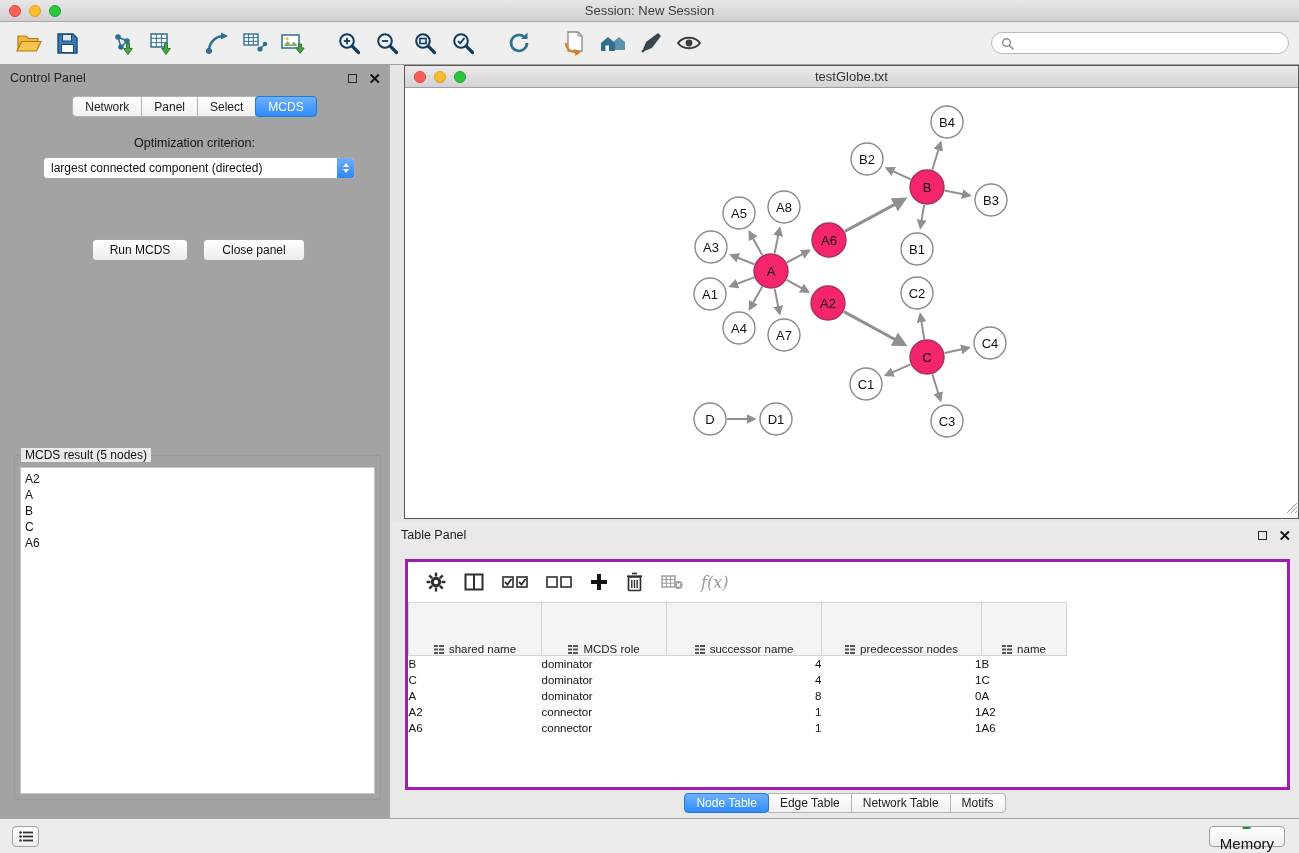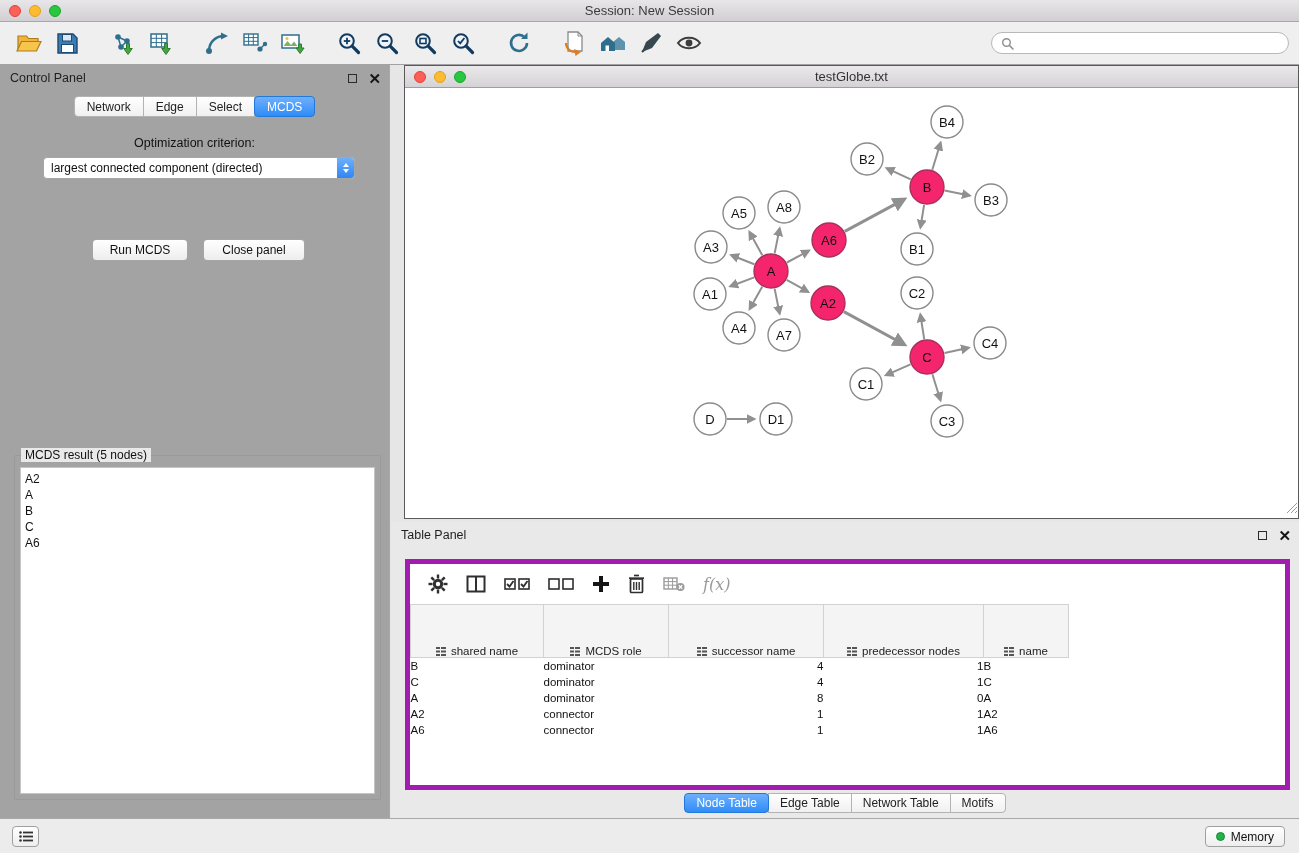--- a/index.html
+++ b/index.html
@@ -84,21 +84,21 @@
   .inner-titlebar .lights { top:5px; }
   .inner-title { flex:1; text-align:center; font-size:13px; color:#333; }
   .canvas { position:absolute; top:23px; left:0; right:0; bottom:0; background:#fff; overflow:hidden; }
   .canvas svg.graph { display:block; }
   .canvas svg.graph text { font:13px "Liberation Sans",sans-serif; fill:#111; }
   .resize-corner { position:absolute; right:1px; bottom:1px; }
 
   
   .table-panel { position:absolute; left:0; top:457px; right:0; bottom:0; background:#e9e9e9; }
   .table-content { position:absolute; left:14px; right:9px; top:37px; height:231px;
-    background:#fff; border:5px solid #a21caf; overflow:hidden; }
+    background:#fff; border:3px solid #a21caf; overflow:hidden; }
   .table-toolbar { height:40px; display:flex; align-items:center; gap:18px; padding-left:18px; }
   .ticon { background:none; border:none; display:flex; align-items:center; cursor:pointer; padding:0; }
   .fx { font-family:"DejaVu Serif",serif; font-style:italic; font-size:16px; color:#9a9a9a; }
 
   table.data { border-collapse:collapse; table-layout:fixed; }
   table.data th { background:#f4f4f4; border:1px solid #d2d2d2; height:19px; font-weight:normal;
     font-size:11.5px; color:#222; text-align:center; cursor:pointer; }
   table.data th .th-inner { display:flex; align-items:center; justify-content:center; gap:5px;margin-top:40px; }
   table.data td { height:16px; font-size:11.5px; color:#111; padding:0; white-space:nowrap; }
   td.c0 { text-align:left; padding-left:8px; }
@@ -116,22 +116,22 @@
   .btab.active { background:linear-gradient(#6fb0fc,#2f8cf8); border-color:#2478d8; color:#fff; border-radius:4px; z-index:1; }
 
   
   .statusbar { position:absolute; bottom:0; left:0; right:0; height:35px; background:#ececec;
     border-top:1px solid #a8a8a8; }
   .status-left-btn { position:absolute; left:12px; top:7px; width:27px; height:21px;
     background:linear-gradient(#fff,#eee); border:1px solid #a0a0a0; border-radius:4px;
     display:flex; align-items:center; justify-content:center; cursor:pointer; }
   .memory-btn { position:absolute; right:14px; top:7px; height:21px; padding:0 10px;
     background:linear-gradient(#fff,#eee); border:1px solid #a0a0a0; border-radius:4px;
-    display:flex; align-items:center; gap:6px; font-size:12px; color:#111;
-    font-family:"Liberation Sans",sans-serif; cursor:pointer; }
+    display:flex; align-items:center; gap:6px; font-size:15px; color:#111;
+    font-family:"Liberation Sans",sans-serif; cursor:pointer;flex-direction:column; }
   .memory-dot { width:9px; height:9px; border-radius:50%; background:#22b14c; border:1px solid #148a36; }
 </style>
 </head>
 <body>
 
 <div class="app">
 
   <div class="titlebar">
     <div class="lights">
       <span class="light red"></span>
@@ -287,21 +287,21 @@
       <div class="panel-header">
         <span>Control Panel</span>
         <span class="header-btns">
           <span class="float-ico"></span>
           <span class="x-ico">✕</span>
         </span>
       </div>
 
       <div class="seg-tabs">
           <div class="seg-tab">Network</div>
-          <div class="seg-tab">Edge</div>
+          <div class="seg-tab">Panel</div>
           <div class="seg-tab">Select</div>
           <div class="seg-tab active">MCDS</div>
         </div>
 
       <div class="opt-label">Optimization criterion:</div>
 
       <div class="select">
         <span class="select-text">largest connected component (directed)</span>
         <span class="stepper">
             <i class="up"></i>

